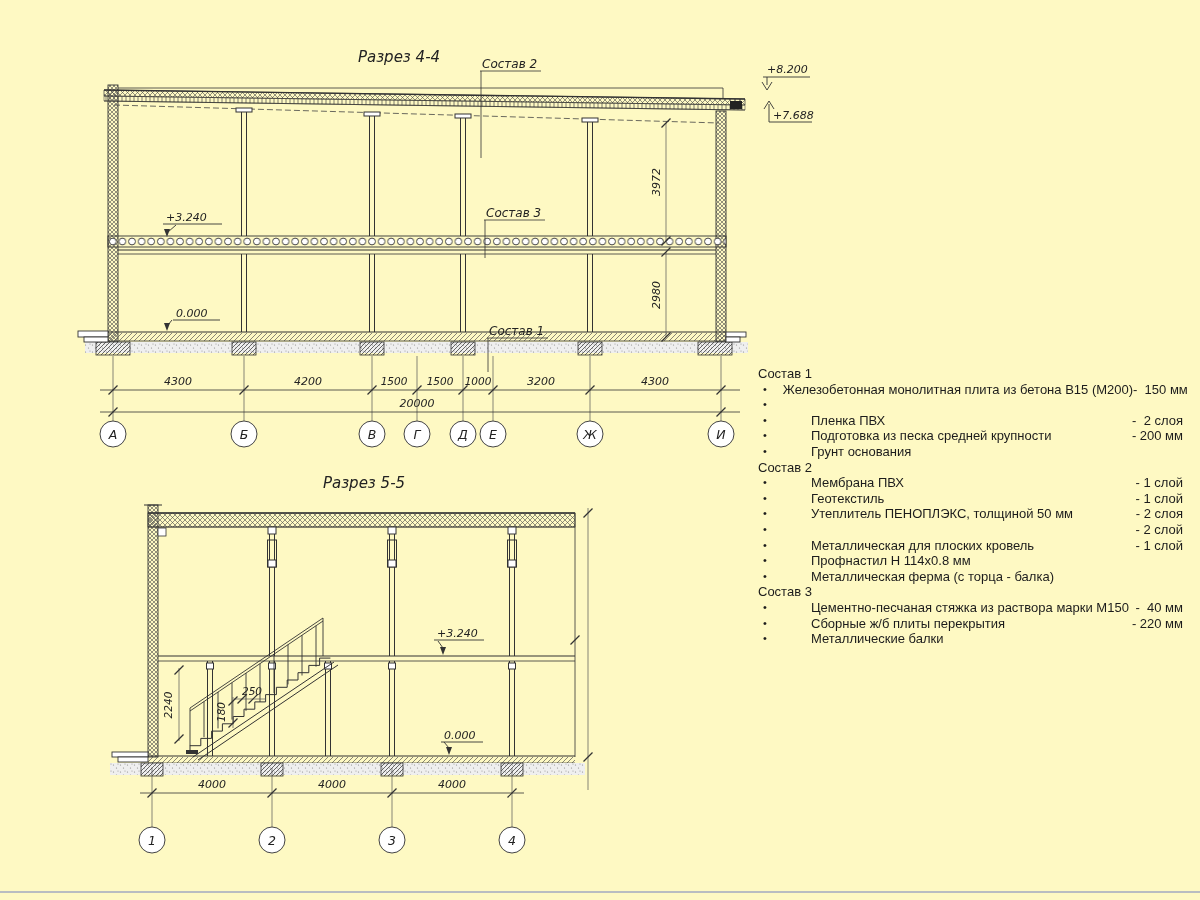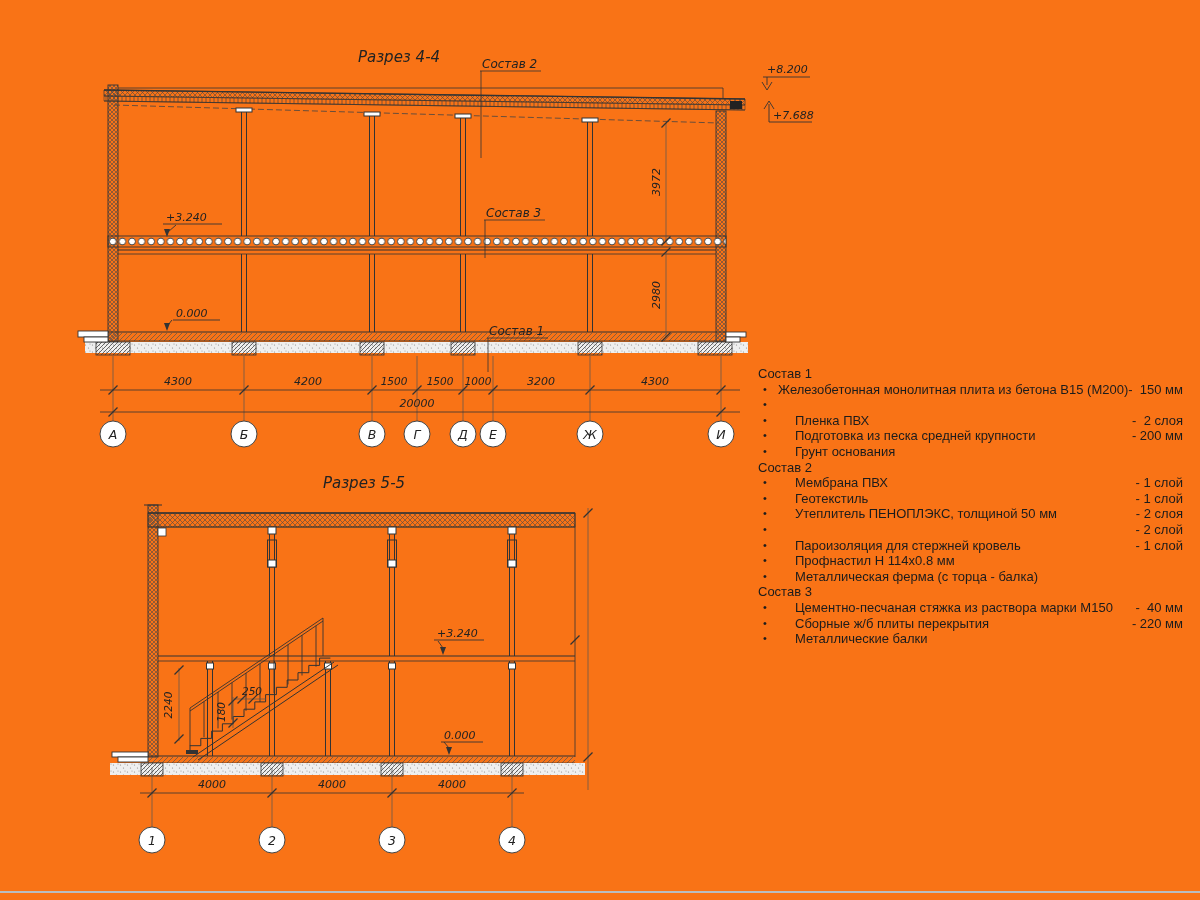--- a/index.html
+++ b/index.html
@@ -1,24 +1,24 @@
 <!DOCTYPE html>
 <html><head>
 <meta charset="utf-8">
 <style>
   html,body{margin:0;padding:0;background:#ffffff;}
-  #canvas{position:relative;width:1200px;height:900px;background:#f97316;overflow:hidden;
+  #canvas{position:relative;width:1200px;height:900px;background:#fef9c3;overflow:hidden;
           font-family:"DejaVu Sans",sans-serif;}
   svg text{font-family:"DejaVu Sans",sans-serif;font-style:italic;fill:#222;}
   .comps{position:absolute;left:755px;top:366px;width:444px;
          font-family:"Liberation Sans",sans-serif;font-size:13px;color:#1c1c1c;}
   .chead{height:15.6px;line-height:15.2px;padding-left:3px;}
   .crow{display:flex;height:15.6px;line-height:15.2px;white-space:pre;}
   .blt{width:40px;padding-left:8px;box-sizing:border-box;font-size:11px;}
-  .nm{white-space:pre;}
+  .nm{white-space:pre;margin-left:16px;}
   .qty{margin-left:auto;padding-right:16px;white-space:pre;}
   .bottom-rule{position:absolute;left:0;top:891px;width:1200px;height:2px;background:#b9bdc1;}
 </style>
 </head>
 <body>
 
 <div id="canvas">
 
 <svg width="1200" height="900" viewBox="0 0 1200 900">
   <defs>
@@ -403,21 +403,21 @@
   <div class="crow"><span class="blt">•</span><span class="nm">Железобетонная монолитная плита из бетона В15 (М200)</span><span class="qty">-  150 мм</span></div>
   <div class="crow"><span class="blt">•</span><span class="qty"></span></div>
   <div class="crow"><span class="blt">•</span><span class="nm">Пленка ПВХ</span><span class="qty">-  2 слоя</span></div>
   <div class="crow"><span class="blt">•</span><span class="nm">Подготовка из песка средней крупности</span><span class="qty">- 200 мм</span></div>
   <div class="crow"><span class="blt">•</span><span class="nm">Грунт основания</span><span class="qty"></span></div>
   <div class="chead">Состав 2</div>
   <div class="crow"><span class="blt">•</span><span class="nm">Мембрана ПВХ</span><span class="qty">- 1 слой</span></div>
   <div class="crow"><span class="blt">•</span><span class="nm">Геотекстиль</span><span class="qty">- 1 слой</span></div>
   <div class="crow"><span class="blt">•</span><span class="nm">Утеплитель ПЕНОПЛЭКС, толщиной 50 мм</span><span class="qty">- 2 слоя</span></div>
   <div class="crow"><span class="blt">•</span><span class="qty">- 2 слой</span></div>
-  <div class="crow"><span class="blt">•</span><span class="nm">Пароизоляция для стержней кровель</span><span class="qty">- 1 слой</span></div>
+  <div class="crow"><span class="blt">•</span><span class="nm">Металлическая для плоских кровель</span><span class="qty">- 1 слой</span></div>
   <div class="crow"><span class="blt">•</span><span class="nm">Профнастил Н 114x0.8 мм</span><span class="qty"></span></div>
   <div class="crow"><span class="blt">•</span><span class="nm">Металлическая ферма (с торца - балка)</span><span class="qty"></span></div>
   <div class="chead">Состав 3</div>
   <div class="crow"><span class="blt">•</span><span class="nm">Цементно-песчаная стяжка из раствора марки М150</span><span class="qty">-  40 мм</span></div>
   <div class="crow"><span class="blt">•</span><span class="nm">Сборные ж/б плиты перекрытия</span><span class="qty">- 220 мм</span></div>
   <div class="crow"><span class="blt">•</span><span class="nm">Металлические балки</span><span class="qty"></span></div>
 </div>
 
 <div class="bottom-rule"></div>
 

